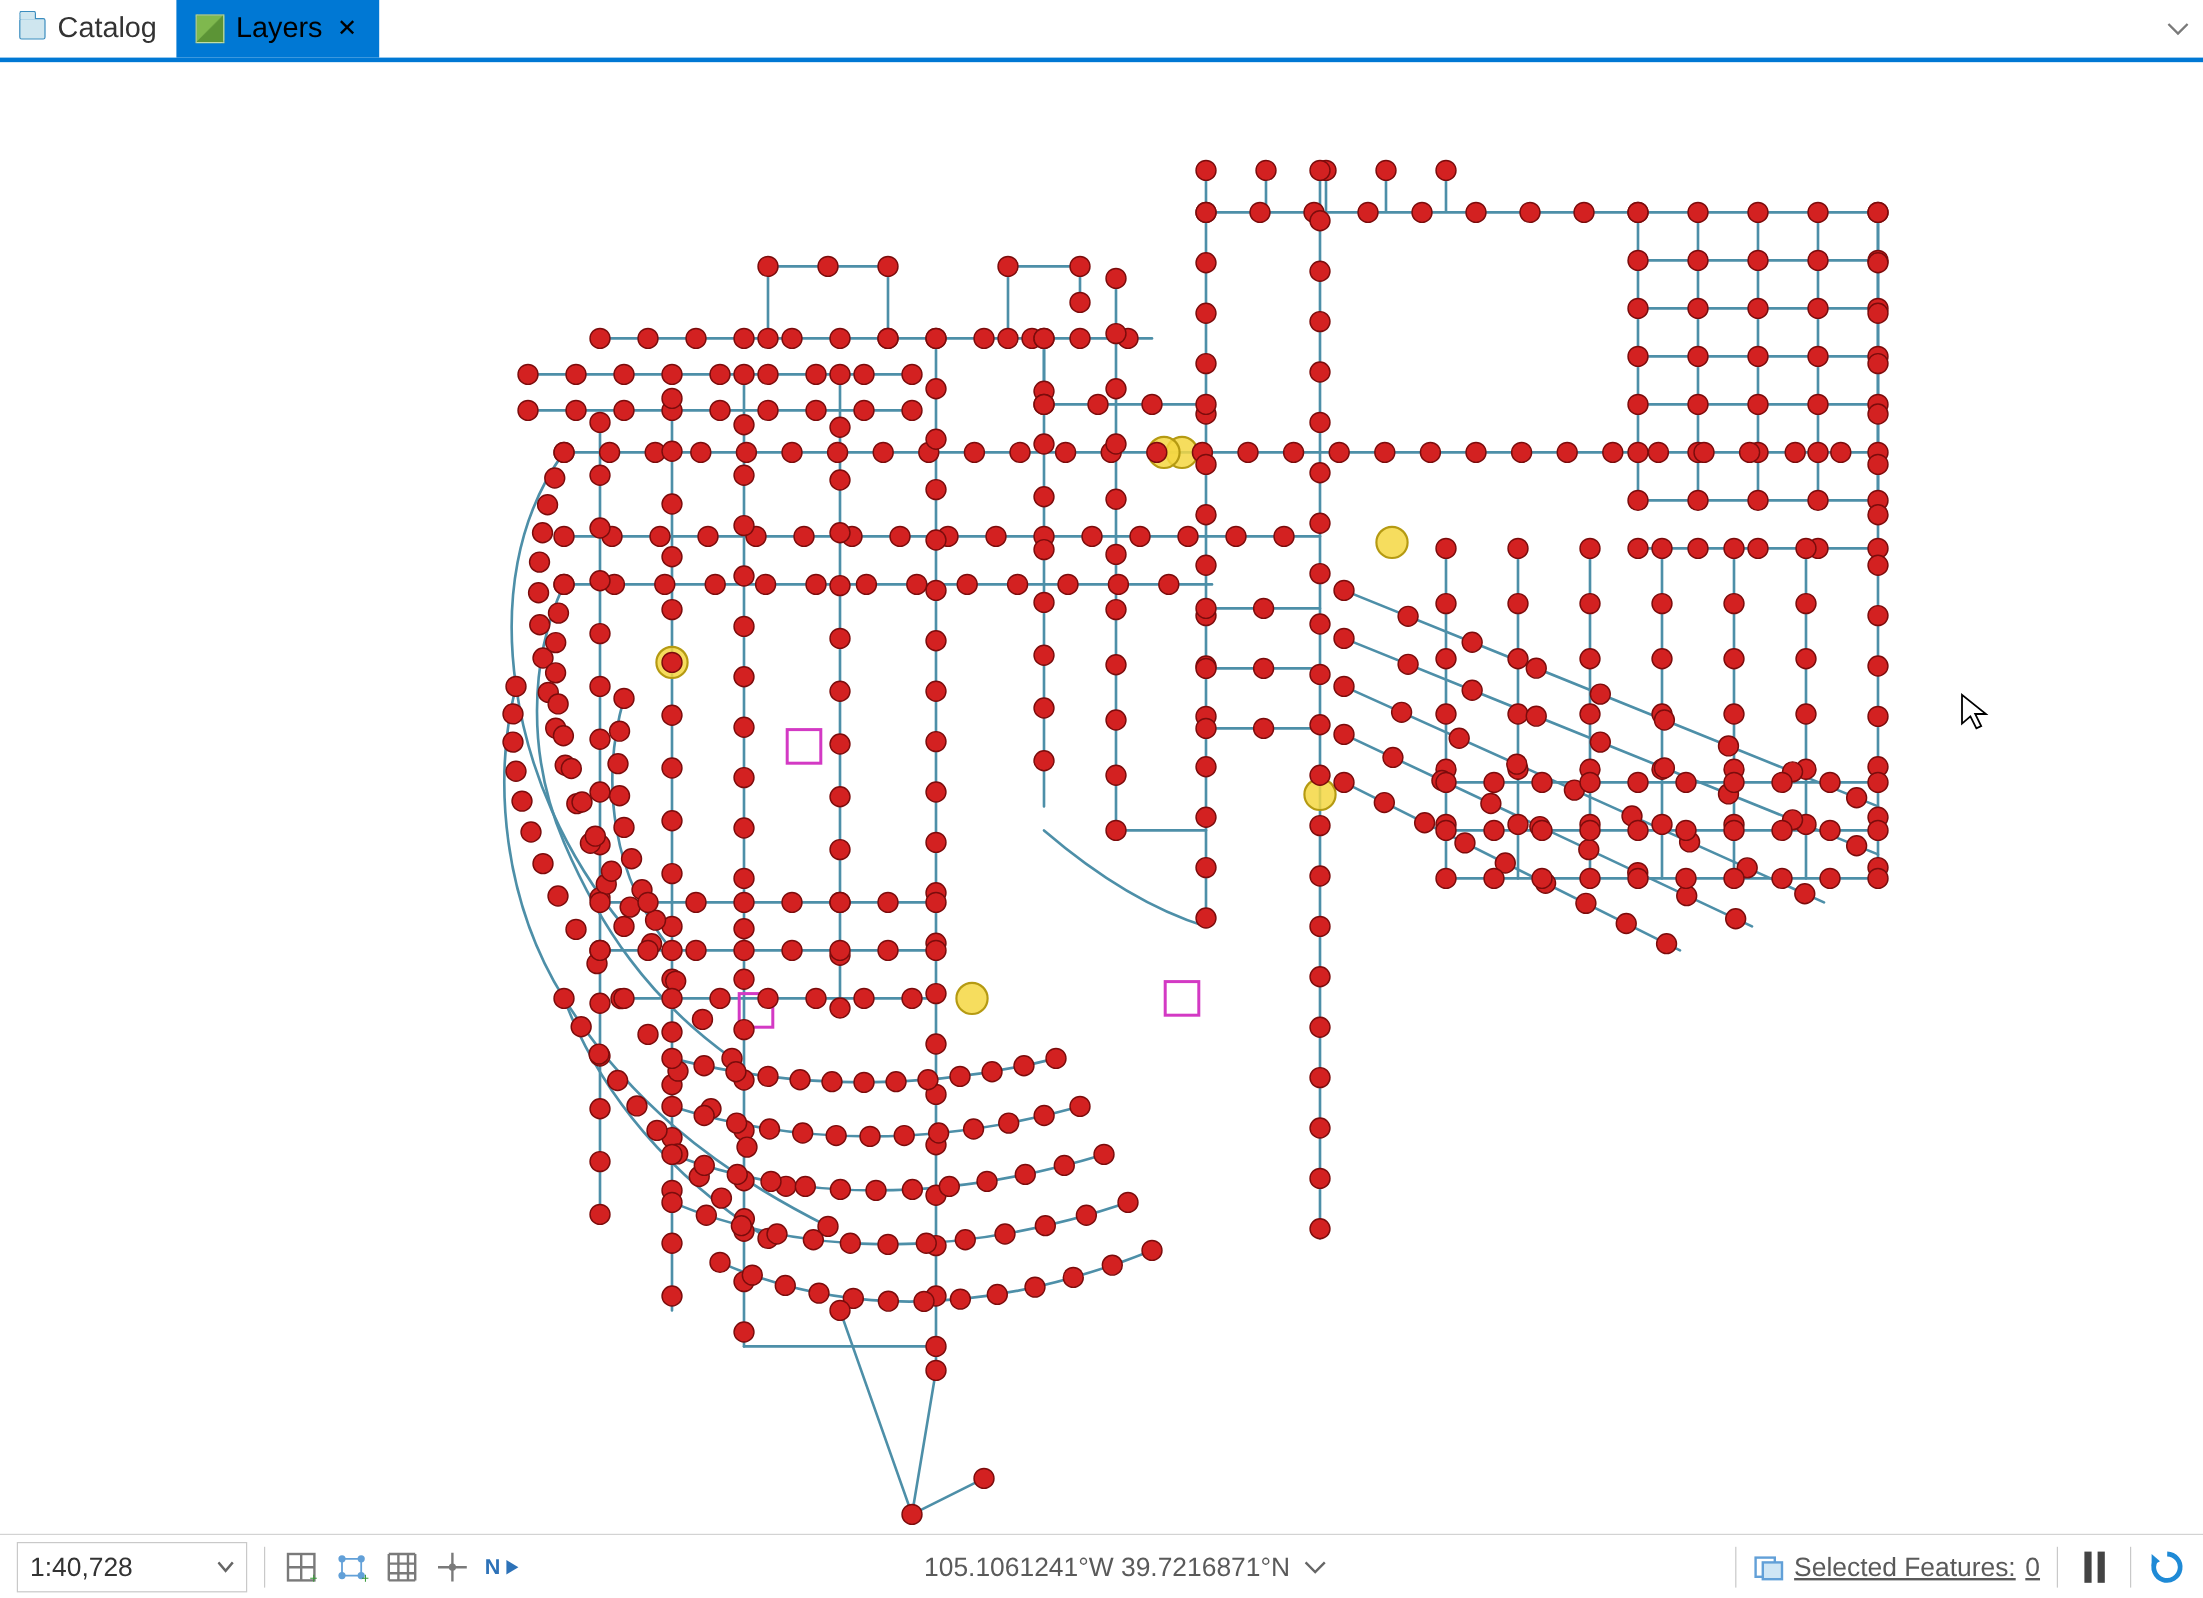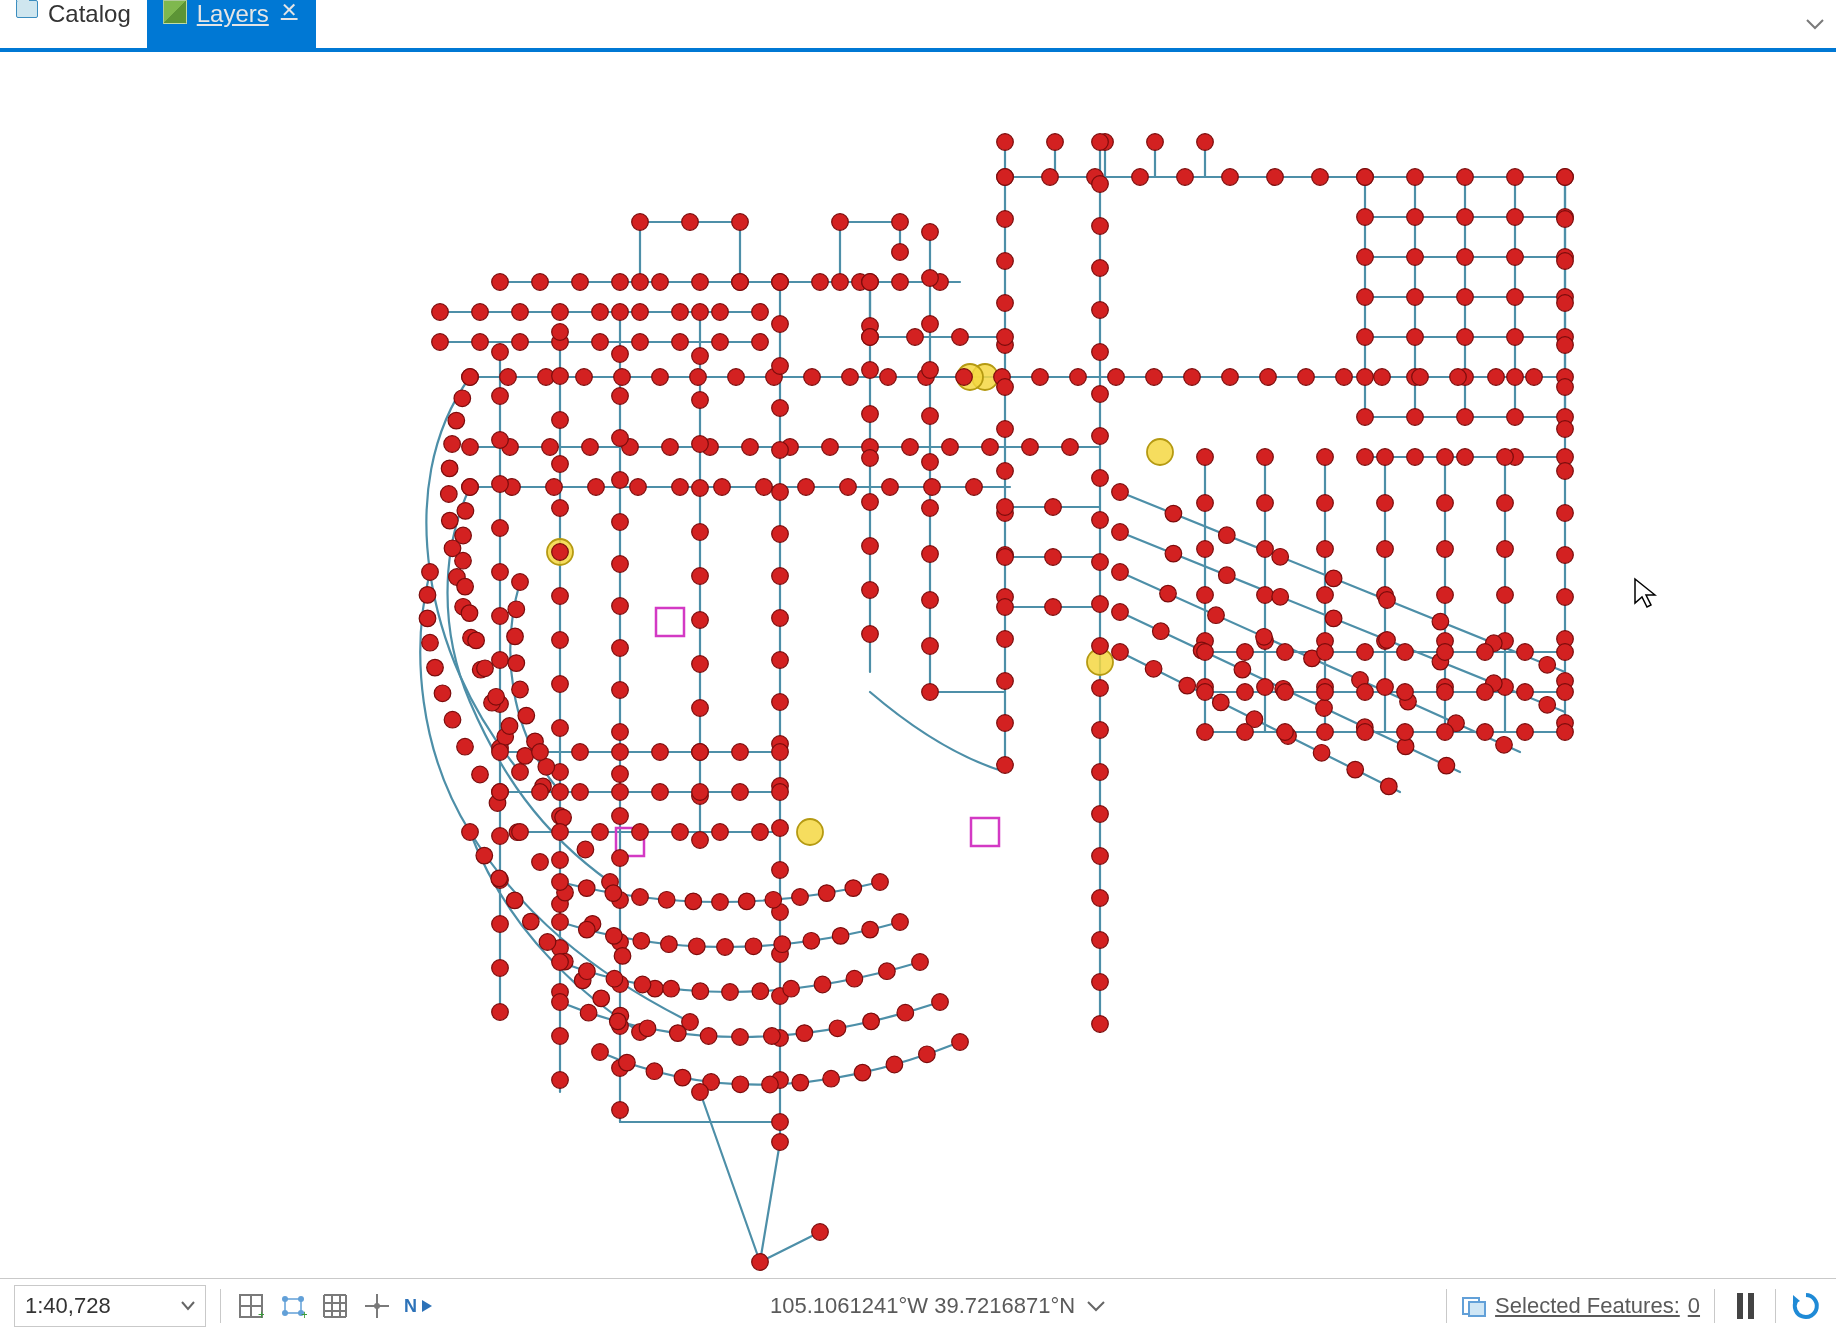--- a/index.html
+++ b/index.html
@@ -20,31 +20,30 @@
   
   .tabstrip{
     height:48px;
     display:flex;
     align-items:stretch;
     font-size:24px;
     border-bottom:4px solid var(--tab-blue);
     background:#fff;
   }
   .tab{
-    display:flex;align-items:flex-start;
+    display:flex;align-items:center;
     padding:0 16px;
     gap:10px;
     color:var(--text-dark);
     cursor:pointer;
     user-select:none;
   }
   .tab.active{
     background:var(--tab-blue);
-    color:#e5e5e5;
-    text-decoration:underline;
+    color:#000000;
   }
   .tab .close{
     font-size:20px;line-height:1;
     padding:0 2px;
   }
   .tabstrip .filler{flex:1;}
   .tabstrip .dropdown{
     display:flex;align-items:center;padding:0 12px;color:var(--icon-gray);
   }
   .catalog-icon{

